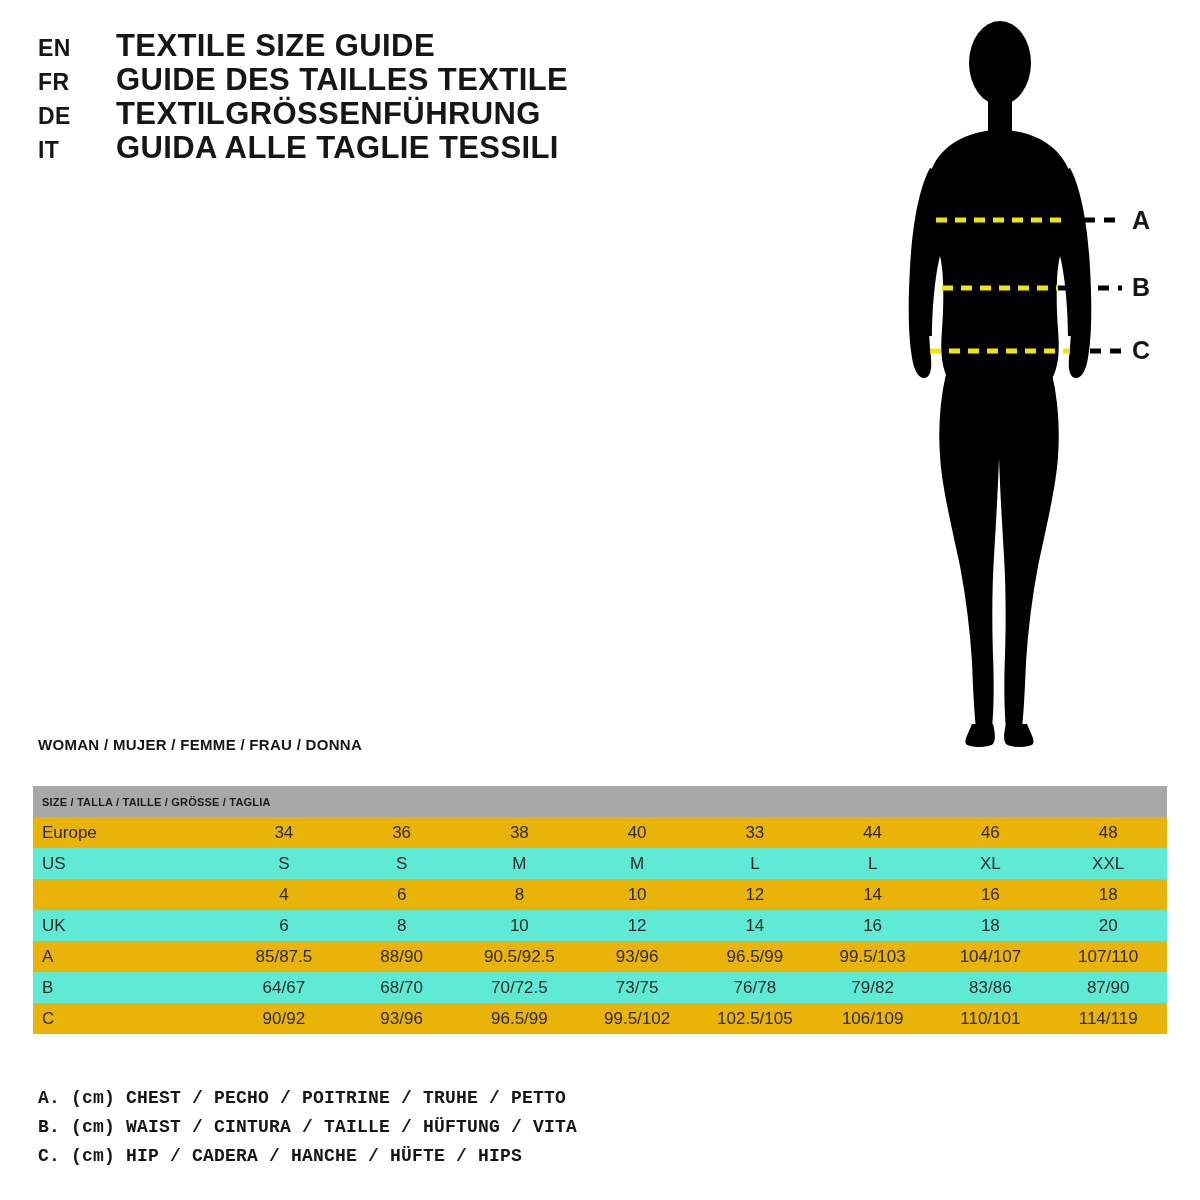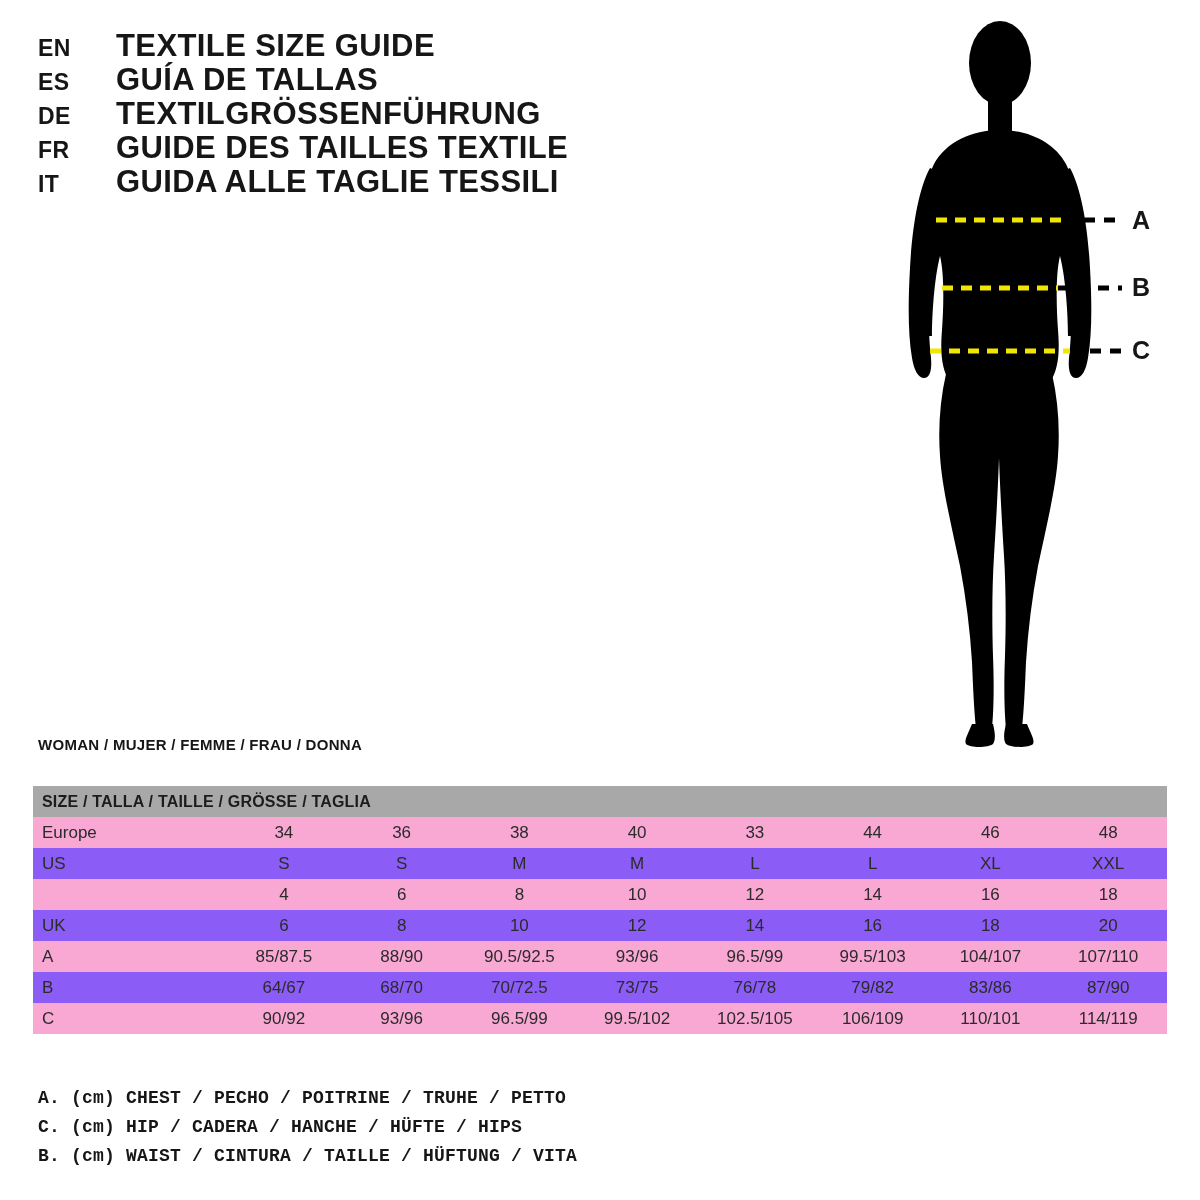--- a/index.html
+++ b/index.html
@@ -103,29 +103,29 @@
     text-align: center;
     vertical-align: middle;
     white-space: nowrap;
   }
   table.size-table th.head-cell {
     background: #a8a8a8;
     color: #1c1c1c;
     font-weight: bold;
     text-align: left;
     padding-left: 9px;
-    font-size: 16px;
+    font-size: 11px;
     letter-spacing: 0.2px;
   }
   table.size-table td.row-label {
     text-align: left;
     padding-left: 9px;
   }
-  tr.shade-dark td { background: #f9a8d4; }
-  tr.shade-light td { background: #8b5cf6; }
+  tr.shade-dark td { background: #eab308; }
+  tr.shade-light td { background: #5eead4; }
   col.c0 { width: 192px; }
   col.cx { width: 117.75px; }
 
   
   .notes {
     position: absolute;
     left: 38px;
     top: 1088px;
     width: 760px;
   }
@@ -143,30 +143,26 @@
 <body>
 
 <div class="page">
 
   <div class="title-block">
     <div class="title-row">
       <span class="title-lang">EN</span>
       <span class="title-text">TEXTILE SIZE GUIDE</span>
     </div>
     <div class="title-row">
-      <span class="title-lang">ES</span>
-      <span class="title-text">GUÍA DE TALLAS</span>
+      <span class="title-lang">FR</span>
+      <span class="title-text">GUIDE DES TAILLES TEXTILE</span>
     </div>
     <div class="title-row">
       <span class="title-lang">DE</span>
       <span class="title-text">TEXTILGRÖSSENFÜHRUNG</span>
-    </div>
-    <div class="title-row">
-      <span class="title-lang">FR</span>
-      <span class="title-text">GUIDE DES TAILLES TEXTILE</span>
     </div>
     <div class="title-row">
       <span class="title-lang">IT</span>
       <span class="title-text">GUIDA ALLE TAGLIE TESSILI</span>
     </div>
   </div>
 
   <div class="figure-wrap">
     <svg class="figure-svg" width="330" height="740" viewBox="0 0 330 740">
 
@@ -341,17 +337,17 @@
         <td>102.5/105</td>
         <td>106/109</td>
         <td>110/101</td>
         <td>114/119</td>
       </tr>
     </tbody>
   </table>
 
   <div class="notes">
     <div class="note-line">A. (cm) CHEST / PECHO / POITRINE / TRUHE / PETTO</div>
+    <div class="note-line">B. (cm) WAIST / CINTURA / TAILLE / HÜFTUNG / VITA</div>
     <div class="note-line">C. (cm) HIP / CADERA / HANCHE / HÜFTE / HIPS</div>
-    <div class="note-line">B. (cm) WAIST / CINTURA / TAILLE / HÜFTUNG / VITA</div>
   </div>
 
 </div>
 
 </body></html>

